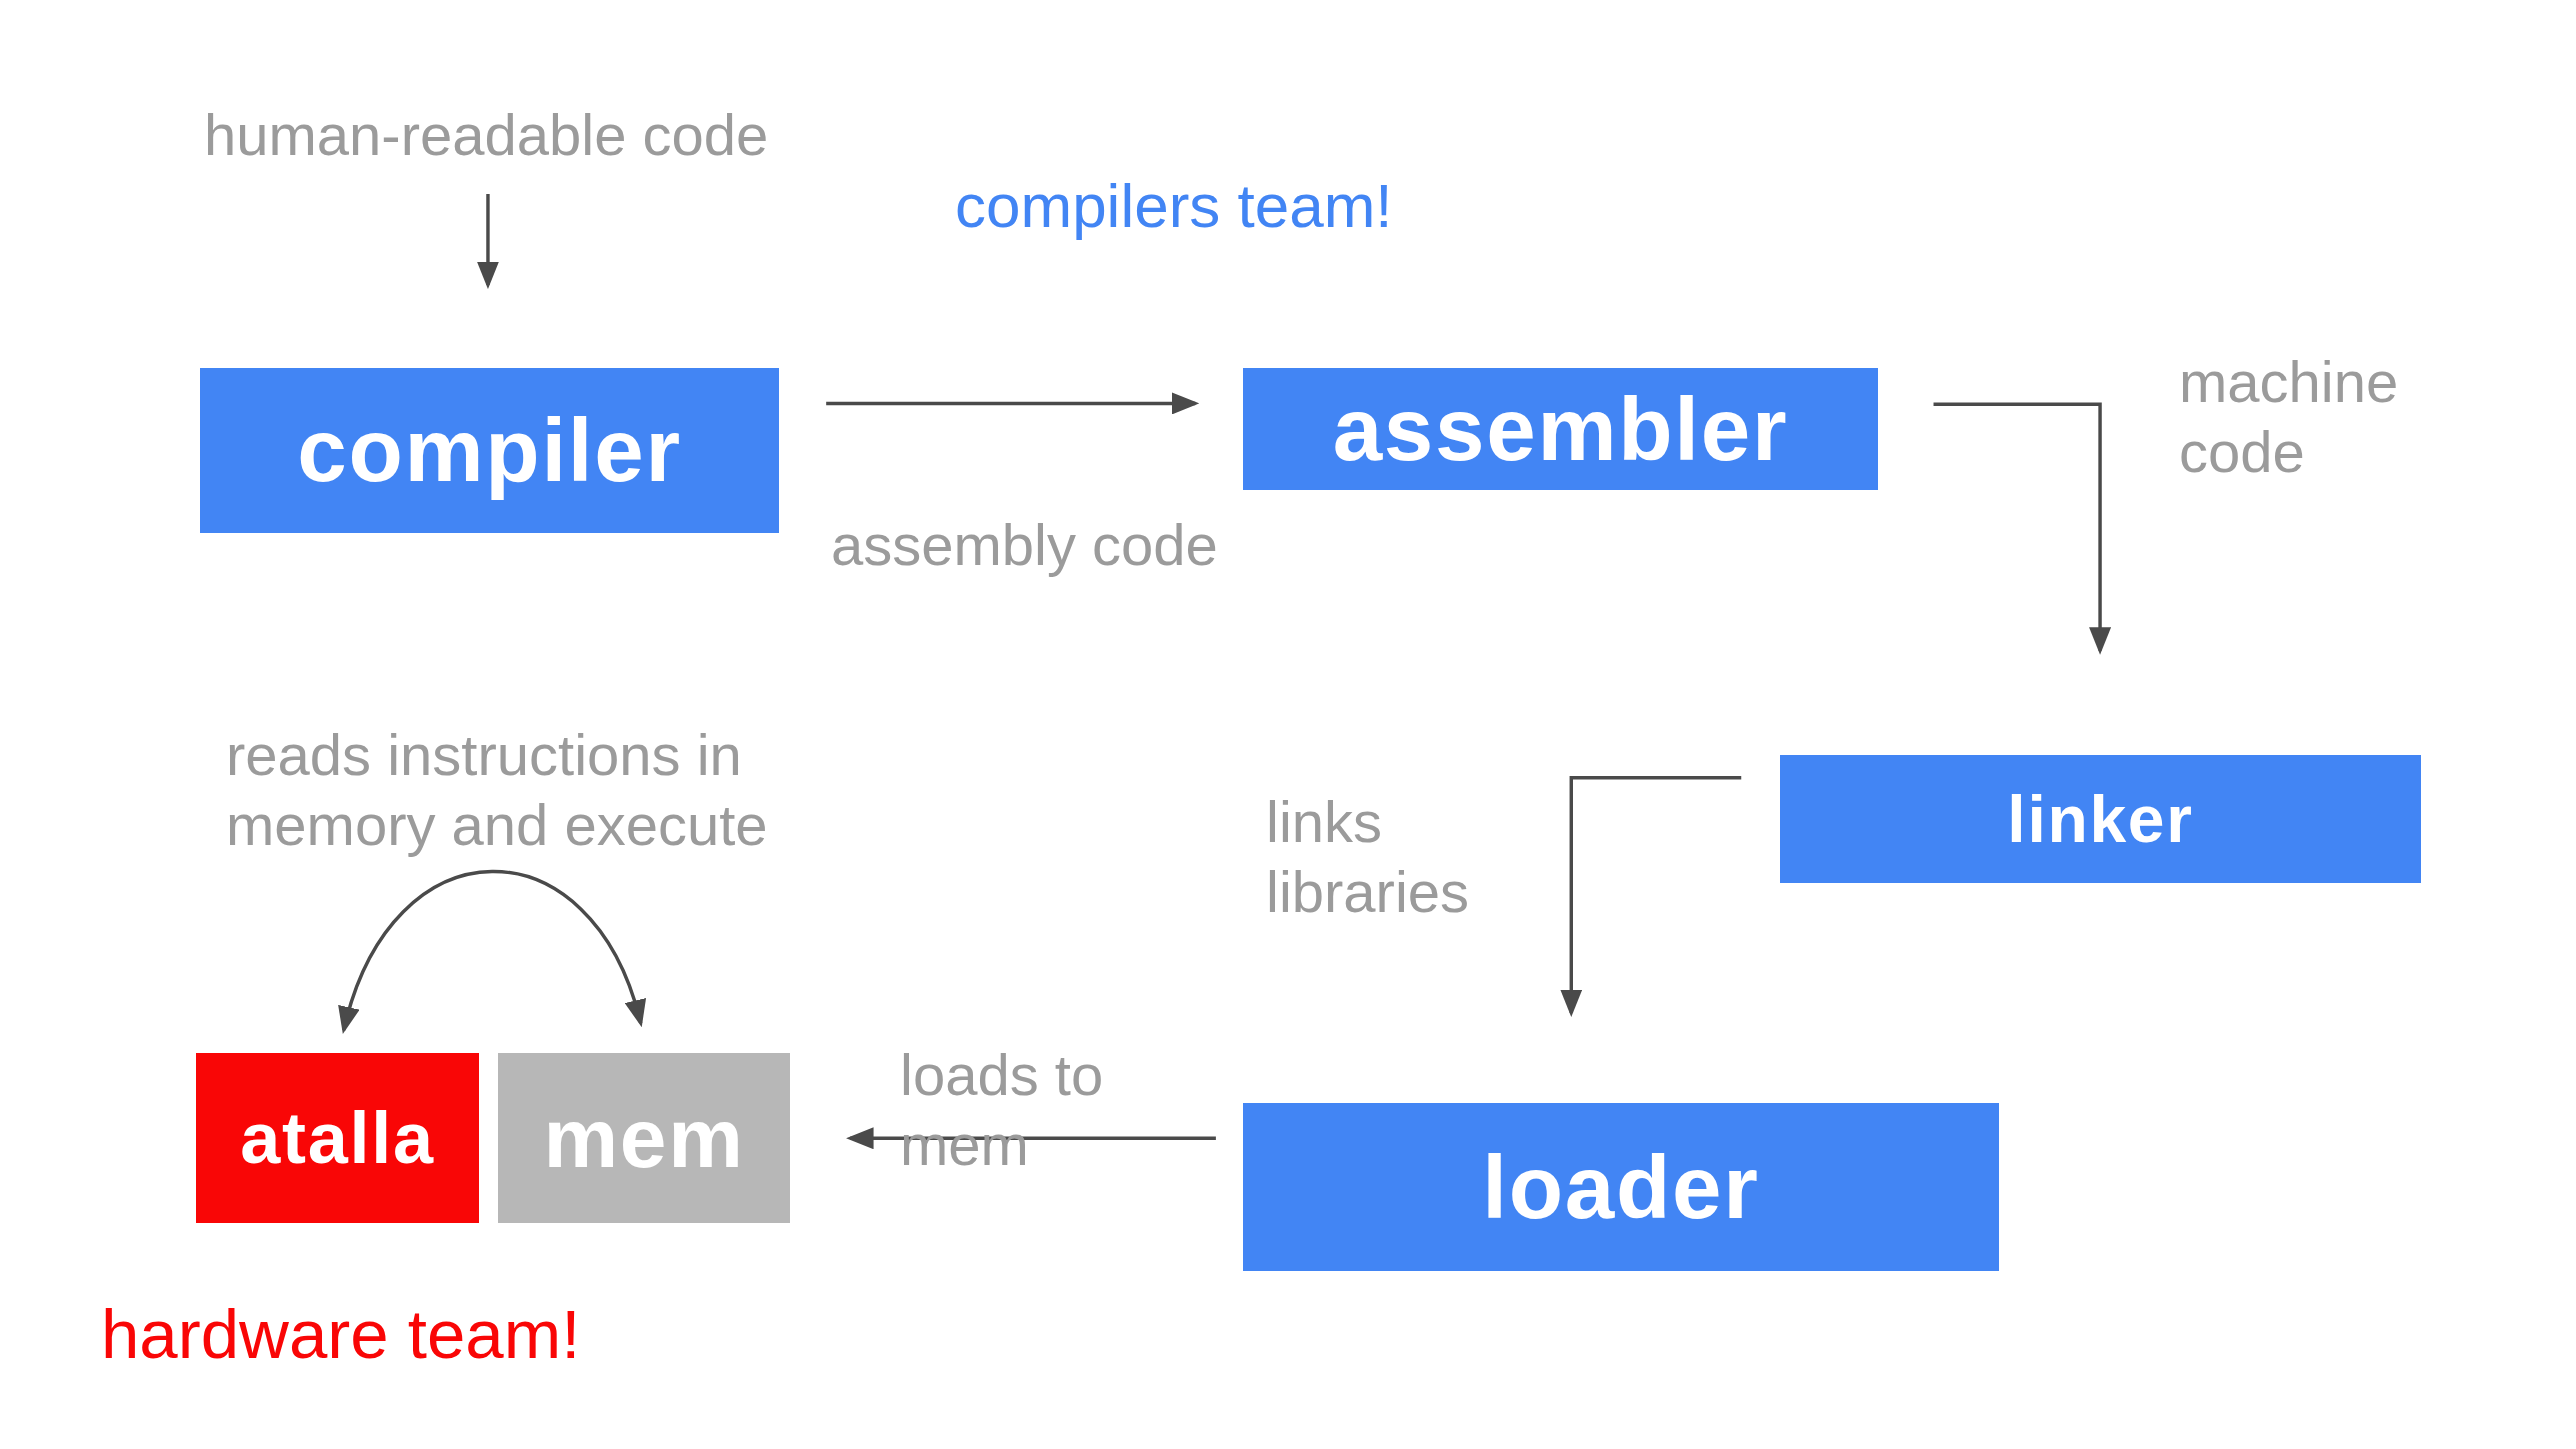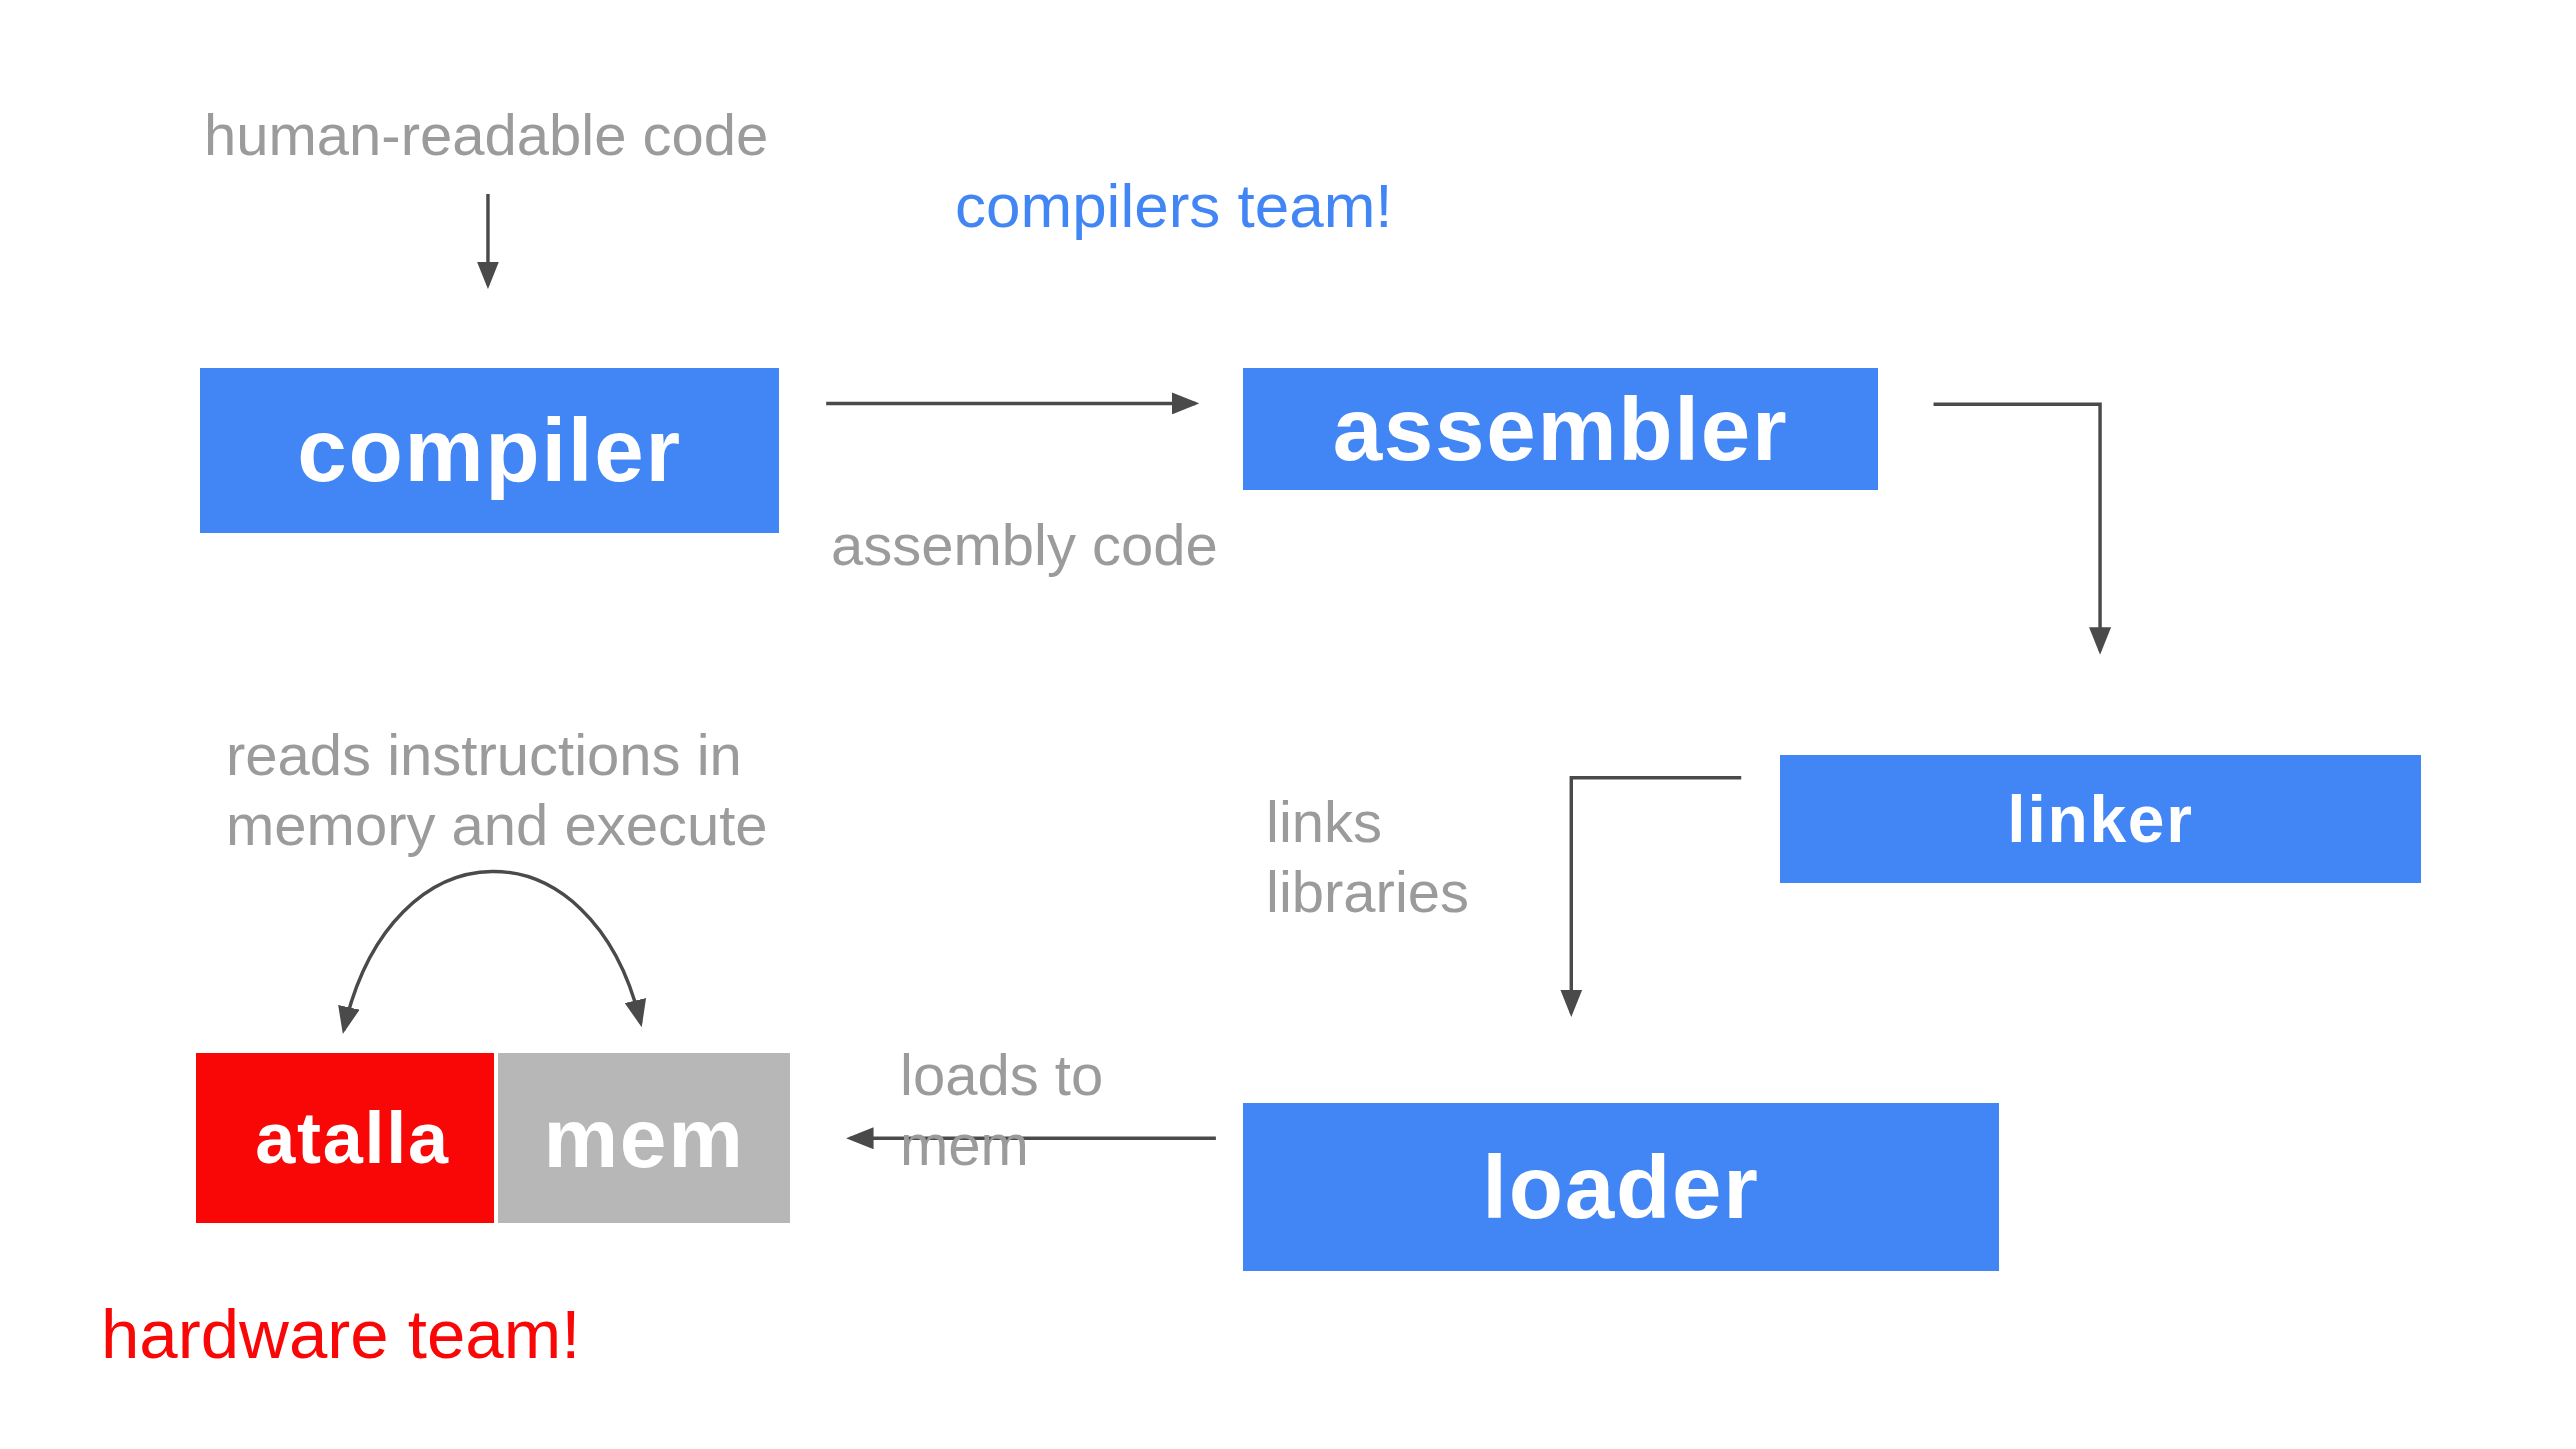--- a/index.html
+++ b/index.html
@@ -19,21 +19,21 @@
     background:var(--background);
     font-family:"Liberation Sans","DejaVu Sans",sans-serif;
   }
   .canvas{position:relative;width:2576px;height:1449px;background:var(--background);}
   .arrows{position:absolute;left:0;top:0;width:2576px;height:1449px;pointer-events:none;}
   .node{
     position:absolute;display:flex;align-items:center;justify-content:center;
     color:var(--node-text);font-weight:bold;letter-spacing:1.7px;line-height:1;
   }
   .node.blue{background:var(--node-blue);margin-top:48px;}
-  .node.red{background:var(--node-red);padding-left:15px;}
+  .node.red{background:var(--node-red);}
   .node.gray{background:var(--node-gray);}
   .node-compiler {left:200px; top:320px; width:579px; height:165px; font-size:89px;}
   .node-assembler{left:1243px;top:320px; width:635px; height:122px; font-size:89px;}
   .node-linker   {left:1780px;top:707px; width:641px; height:128px; font-size:66px;}
   .node-loader   {left:1243px;top:1055px;width:756px; height:168px; font-size:89px;}
   .node-atalla   {left:196px; top:1053px;width:283px; height:170px; font-size:72px;}
   .node-mem      {left:498px; top:1053px;width:292px; height:170px; font-size:84px;}
   .lbl{
     position:absolute;color:var(--label-gray);
     font-size:58px;line-height:1.2;white-space:pre;
@@ -76,20 +76,21 @@
   <div class="node blue node-compiler">
     <span>compiler</span>
   </div>
 
   <div class="node blue node-assembler">
     <span>assembler</span>
   </div>
 
   <div class="lbl lbl-assembly">assembly code</div>
 
+  <div class="lbl lbl-machine"><span>machine</span><br><span>code</span></div>
 
   <div class="node blue node-linker">
     <span>linker</span>
   </div>
 
   <div class="lbl lbl-links"><span>links</span><br><span>libraries</span></div>
 
   <div class="node blue node-loader">
     <span>loader</span>
   </div>

